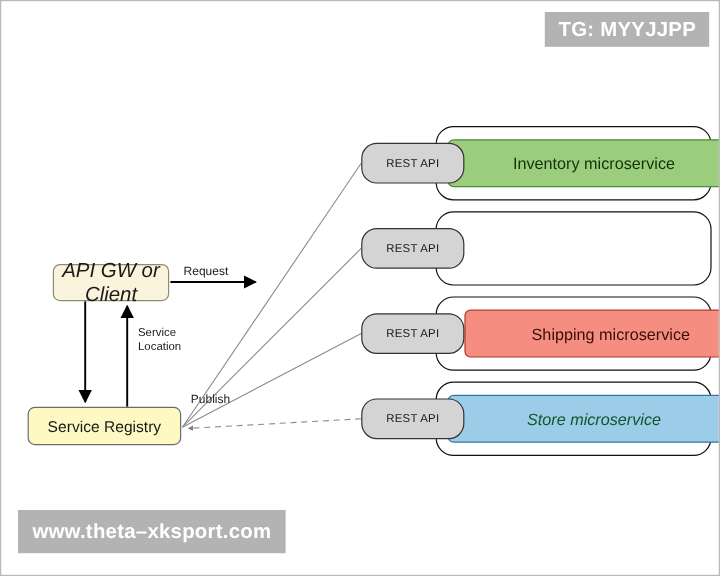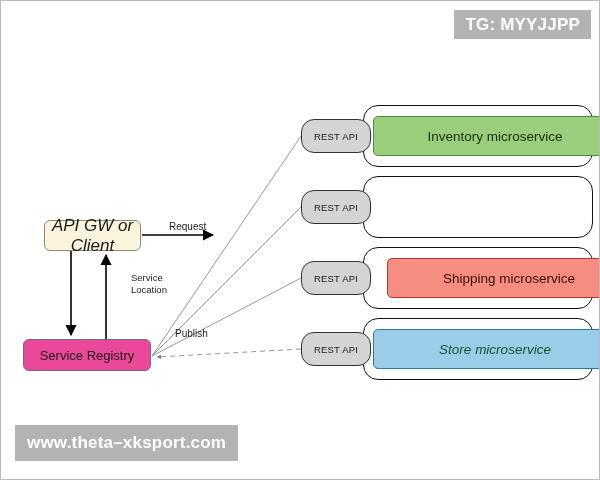--- a/index.html
+++ b/index.html
@@ -79,21 +79,21 @@
     border-radius: 6px;
     font-size: 17px;
     font-style: italic;
   }
 
   #service-registry {
     left: 22px;
     top: 338px;
     width: 128px;
     height: 32px;
-    background: #ec4899;
+    background: #fef9c3;
     border: 1px solid #6a6a7a;
     border-radius: 6px;
     font-size: 13px;
   }
 
   
   .ms-row {
     position: absolute;
     left: 300px;
     width: 292px;
@@ -120,21 +120,21 @@
     border-radius: 5px;
     display: flex;
     align-items: center;
     justify-content: center;
     font-size: 13.5px;
   }
   .rest-pill {
     position: absolute;
     left: 0;
     top: 14px;
-    width: 70px;
+    width: 86px;
     height: 34px;
     box-sizing: border-box;
     background: #d4d4d4;
     border: 1.6px solid #333333;
     border-radius: 13px;
     display: flex;
     align-items: center;
     justify-content: center;
     font-size: 9.5px;
     color: #1a1a1a;
@@ -144,21 +144,20 @@
 
   
 
   
   .edge-label {
     position: absolute;
     font-size: 9.5px;
     color: #1a1a1a;
     line-height: 12px;
     white-space: pre;
-    margin-left: 16px;
   }
   #label-request { left: 152px; top: 220px; font-size: 10px; }
   #label-discover { left: 14px; top: 271px; text-align: right; width: 52px; }
   #label-servicelocation { left: 114px; top: 271px; text-align: left; width: 60px; }
   #label-publish { left: 158px; top: 327px; font-size: 10px; }
 </style>
 </head>
 <body>
 
 <div id="canvas">

